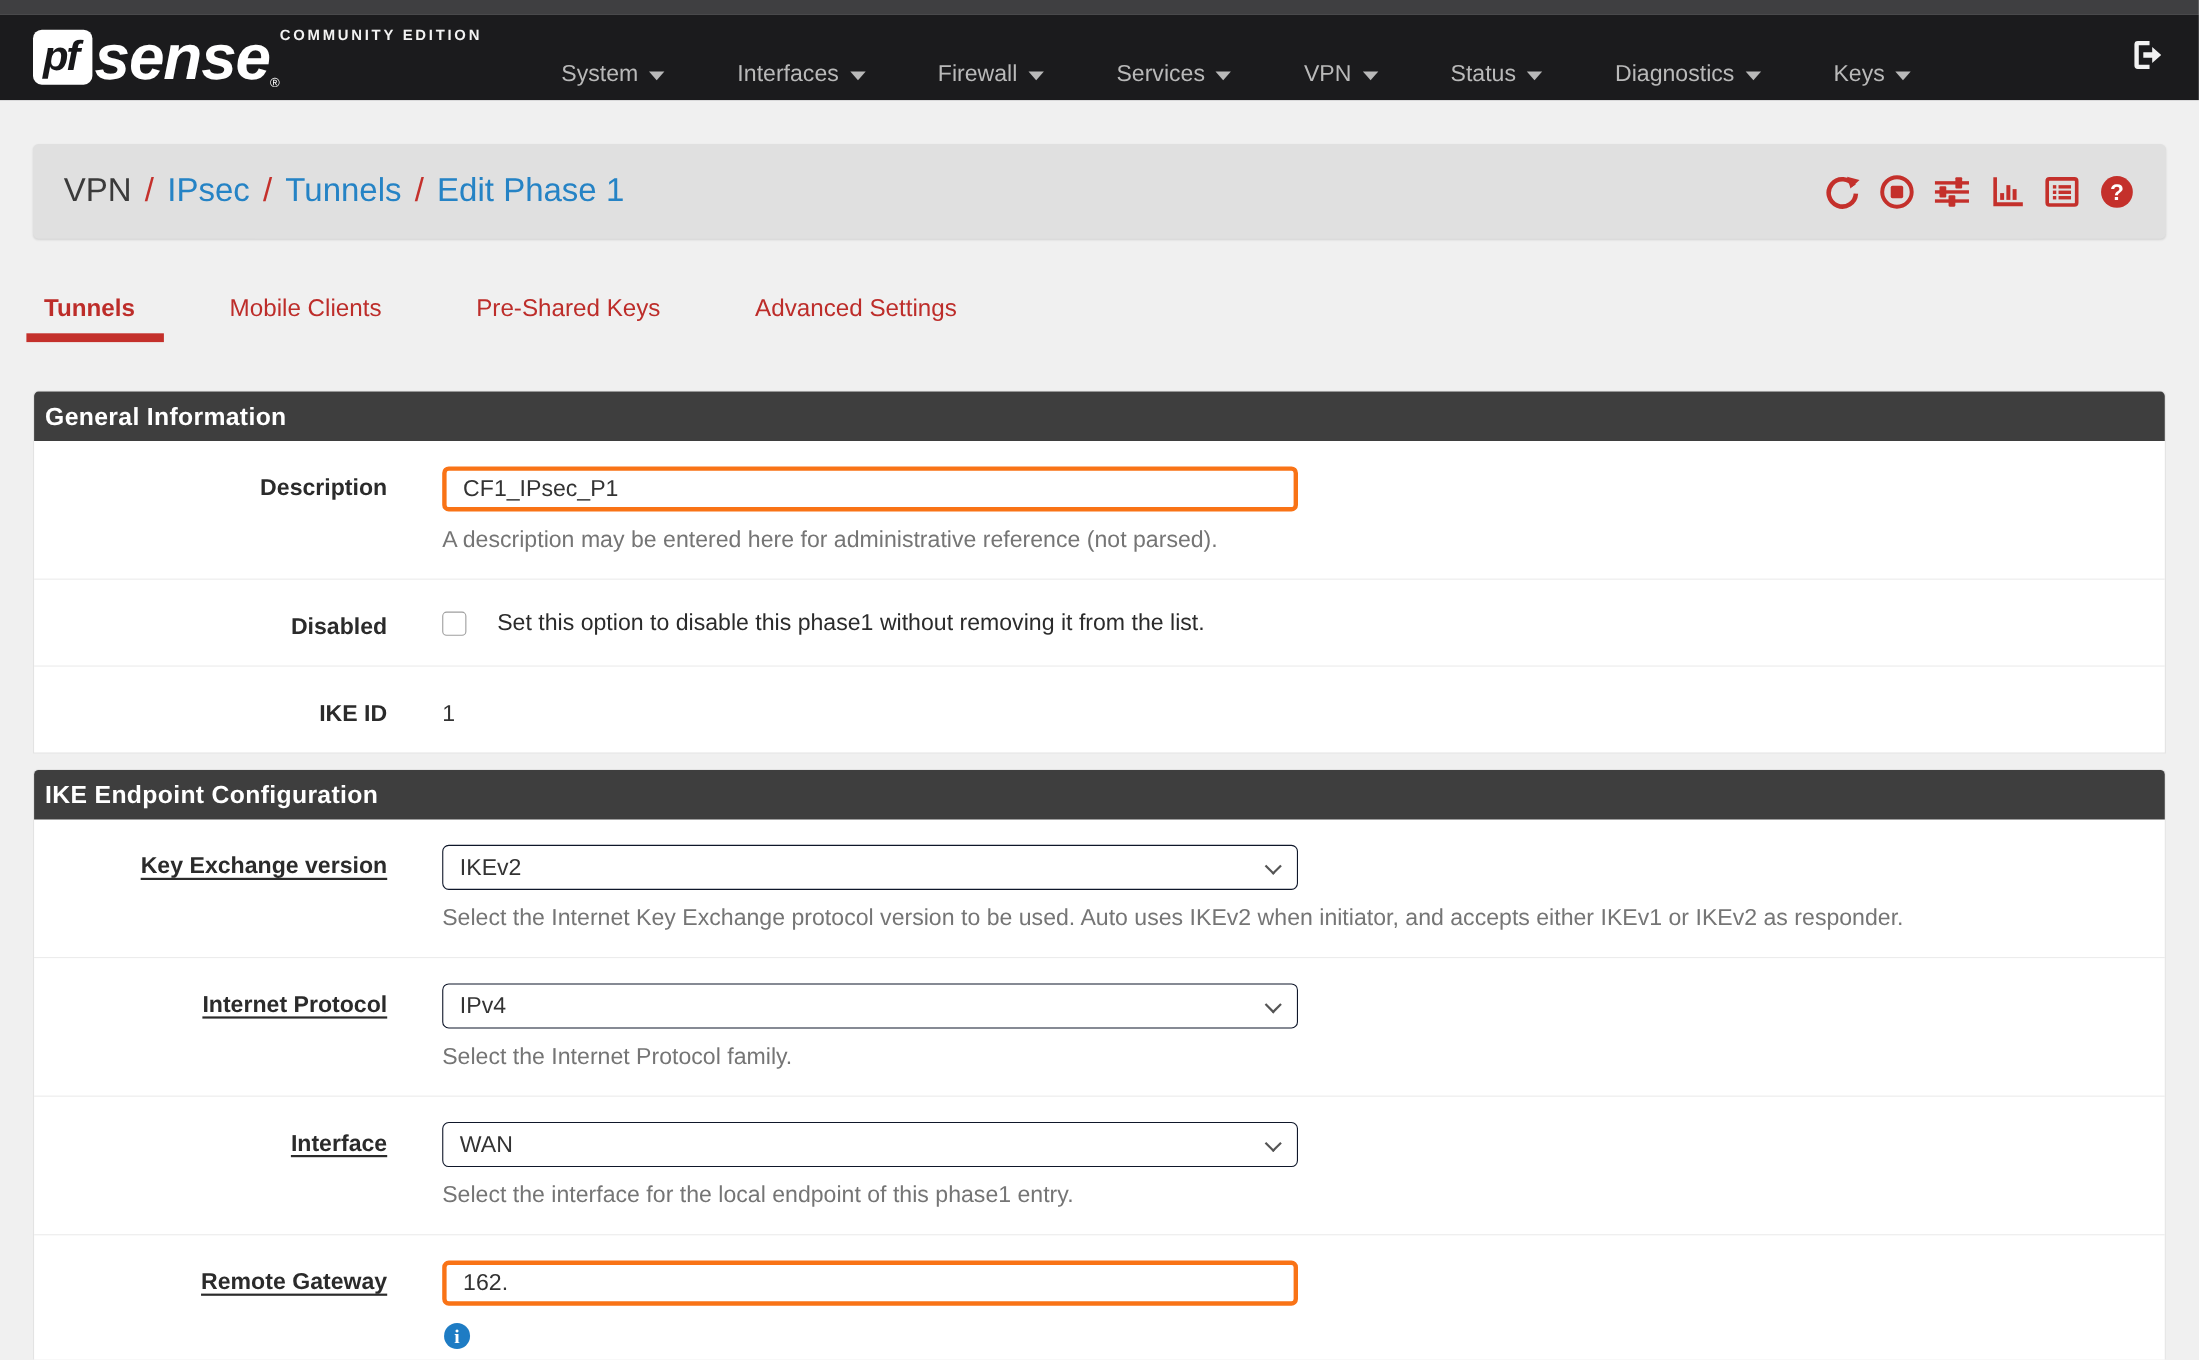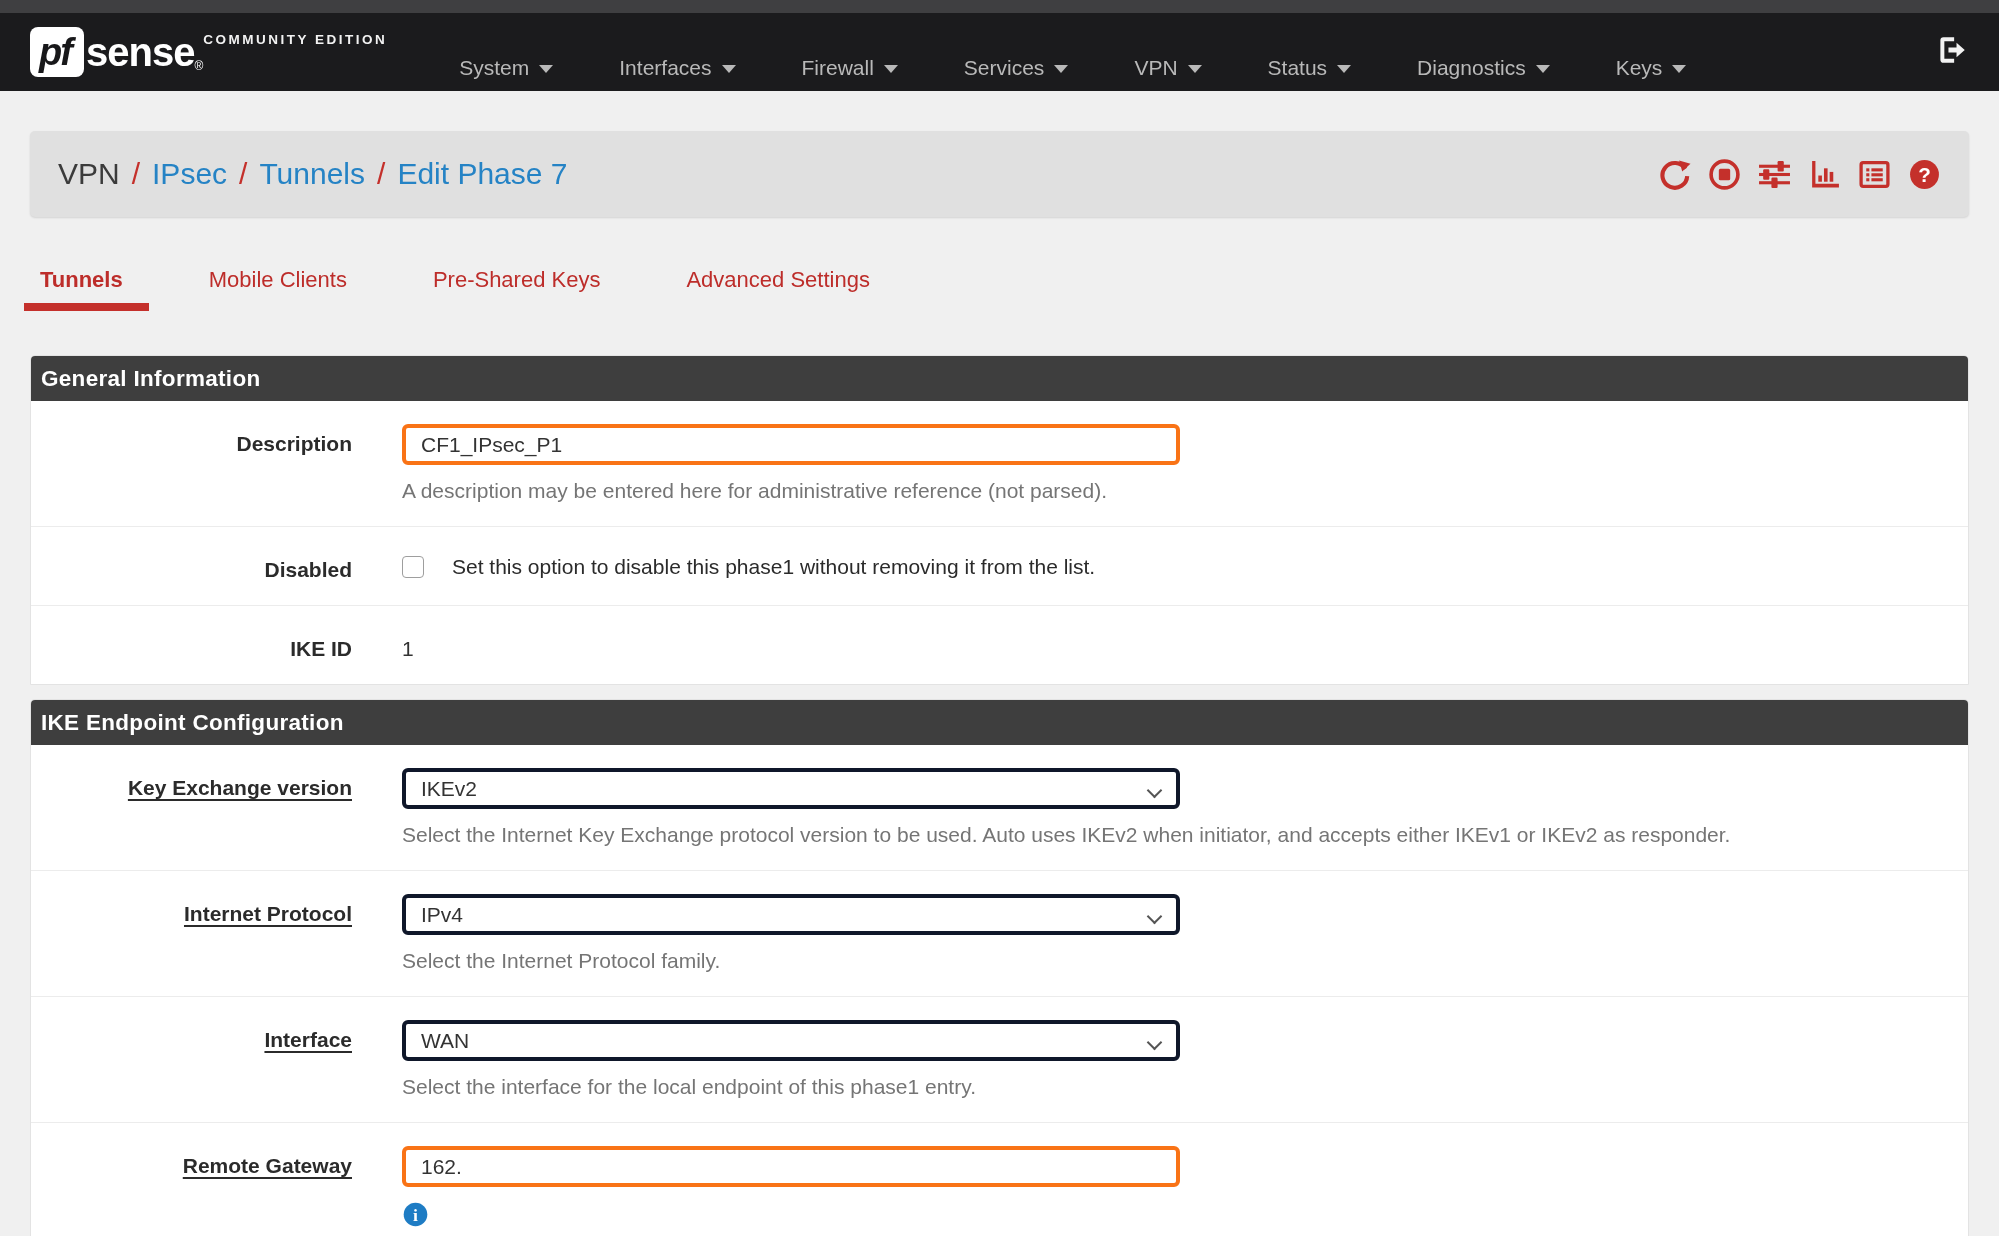--- a/index.html
+++ b/index.html
@@ -7,21 +7,21 @@
               font-family:"Liberation Sans", sans-serif; }
 
   
   .topstrip { height:13px; background:#3f3f41; }
   .navbar { height:78px; background:#1b1b1d; display:flex; align-items:center; padding:0 30px; }
   .logo { display:flex; flex-direction:row; margin-right:58px; cursor:pointer; }
   .logo-row { display:flex; align-items:center; }
   .logo-tile { width:54px; height:50px; background:#fff; border-radius:8px; display:flex;
                align-items:center; justify-content:center; font-weight:900; font-style:italic;
                font-size:38px; color:#18181a; letter-spacing:-2px; padding-right:4px; }
-  .logo-word { color:#fff; font-weight:900; font-size:40px; letter-spacing:-1px; margin-left:2px; }
+  .logo-word { color:#fff; font-weight:900; font-style:italic; font-size:58px; letter-spacing:-1px; margin-left:2px; }
   .logo-reg { color:#fff; font-size:12px; align-self:flex-end; margin-bottom:4px; }
   .logo-sub { color:#f2f2f2; font-size:13.5px; letter-spacing:2.5px; font-weight:bold; margin-top:5px; }
   .nav-items { display:flex; align-items:center; gap:66px; margin-left:14px; flex:1; }
   .nav-item { color:#b9b9b9; font-size:21px; display:flex; align-items:center; gap:10px; cursor:pointer;margin-top:31px; }
   .caret { width:0; height:0; border-left:7px solid transparent; border-right:7px solid transparent;
            border-top:8px solid #b9b9b9; display:inline-block; margin-top:3px; }
   .nav-signout { margin-left:auto; cursor:pointer; display:flex; align-items:center; }
 
   
   .crumbbar { margin:40px 30px 0 30px; height:86px; background:#e0e0e0; border-radius:5px;
@@ -49,21 +49,21 @@
                   padding:0 10px; color:#fff; font-size:22.5px; font-weight:bold; letter-spacing:.3px; }
   .form-row { display:flex; padding:23px 30px 23px 1px; border-bottom:1px solid #ececec; }
   .form-row:last-child { border-bottom:none; }
   .row-label { width:320px; flex:none; text-align:right; font-size:21px; font-weight:bold; color:#2b2b2b;
                padding-top:8px; }
   .row-label.u { text-decoration:underline; text-underline-offset:4px; }
   .row-content { margin-left:50px; flex:1; }
   .text-input { width:778px; height:41px; border:4px solid #f97316; border-radius:6px; font-size:21px;
                 color:#333; padding:0 15px; background:#fff; outline:none;
                 font-family:"Liberation Sans", sans-serif; }
-  .fake-select { width:778px; height:41px; border:4px solid #0f172a; border-radius:6px; background:#fff;
+  .fake-select { width:778px; height:41px; border:1px solid #0f172a; border-radius:6px; background:#fff;
                  display:flex; align-items:center; padding:0 15px; font-size:21px; color:#333;
                  position:relative; cursor:pointer; }
   .sel-caret { position:absolute; right:16px; top:13px; width:11px; height:11px;
                border-right:2px solid #555; border-bottom:2px solid #555; transform:rotate(45deg); }
   .help-text { margin-top:14px; color:#757575; font-size:21px; display:flex; align-items:center; gap:14px; }
   .static-value { font-size:21px; color:#333; padding-top:8px; }
   .check-line { display:flex; align-items:center; gap:28px; padding-top:5px; }
   .checkbox { width:22px; height:22px; border:1px solid #9e9e9e; border-radius:4px; background:#fff;
               flex:none; cursor:pointer; }
   .check-label { font-size:21px; color:#2b2b2b; }
@@ -127,21 +127,21 @@
   </div>
 </div>
 
 <div class="crumbbar">
   <span class="crumb crumb-plain">VPN</span>
   <span class="crumb crumb-sep">/</span>
   <span class="crumb crumb-link">IPsec</span>
   <span class="crumb crumb-sep">/</span>
   <span class="crumb crumb-link">Tunnels</span>
   <span class="crumb crumb-sep">/</span>
-  <span class="crumb crumb-link">Edit Phase 7</span>
+  <span class="crumb crumb-link">Edit Phase 1</span>
 
   <div class="crumb-actions">
     <span class="act-icon">
       <svg viewBox="0 0 32 32" fill="none" stroke="#c4302b" stroke-width="4">
         <path d="M26.5 10.5 A12 12 0 1 0 28.3 17.5"></path>
         <polygon points="20.5,2.5 31.5,5.5 23.5,13" fill="#c4302b" stroke="none"></polygon>
       </svg>
     </span>
     <span class="act-icon">
       <svg viewBox="0 0 32 32">

